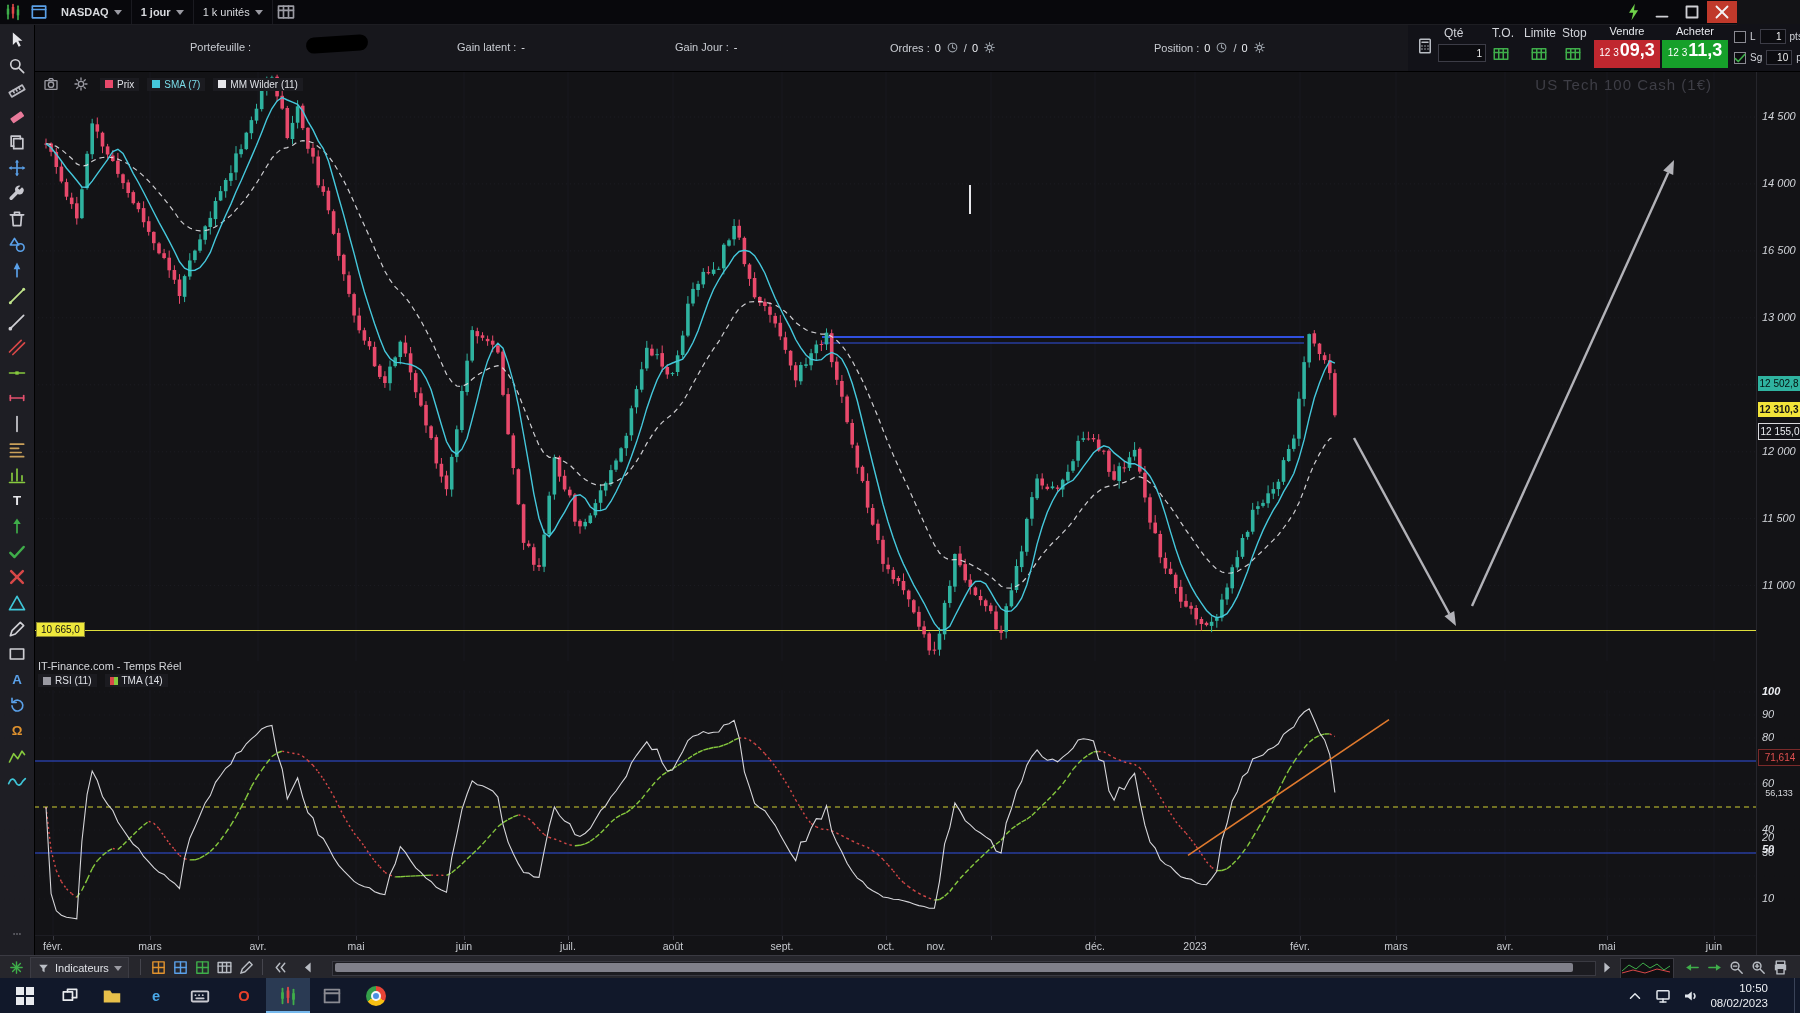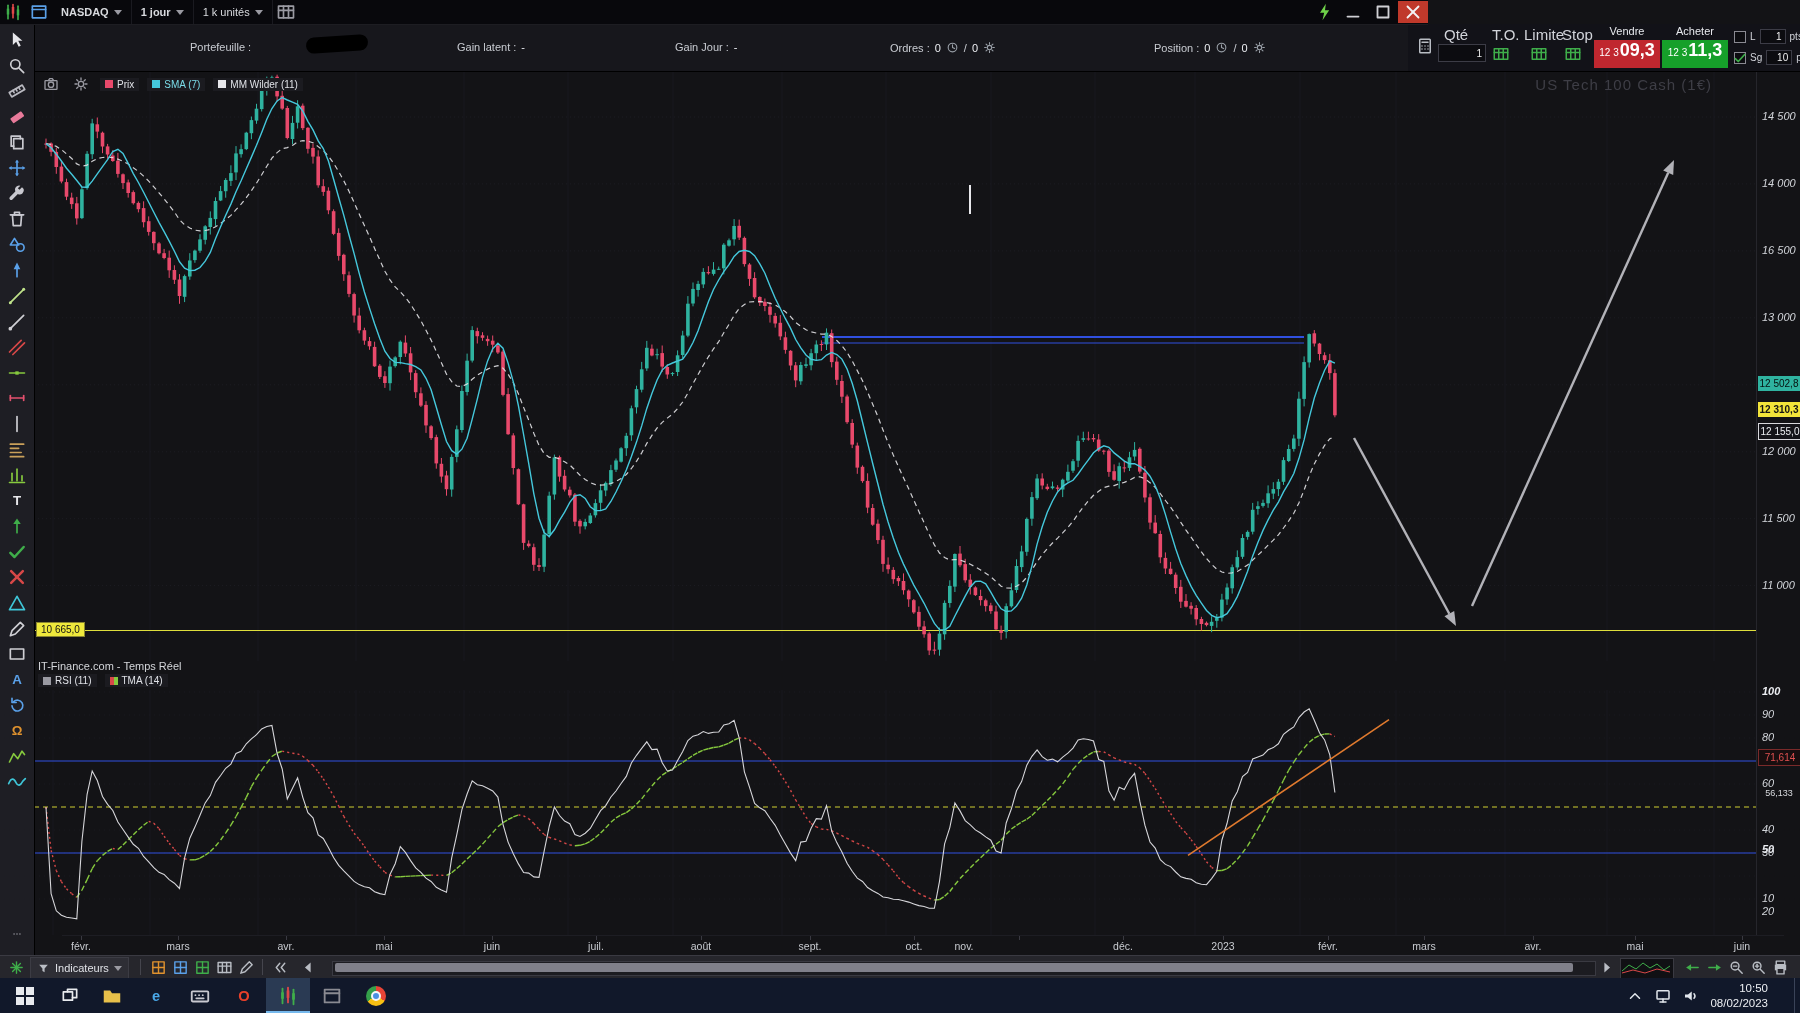--- a/index.html
+++ b/index.html
@@ -1,37 +1,37 @@
 <!DOCTYPE html>
 <html><head>
 <meta charset="utf-8">
 <style>
   html,body{margin:0;padding:0;background:#000;width:1800px;height:1013px;overflow:hidden;
     font-family:"Liberation Sans",sans-serif;-webkit-font-smoothing:antialiased;}
   #app{position:absolute;inset:0;background:#131316;}
   
-  #titlebar{position:absolute;left:0;top:0;width:1428px;height:24px;background:#08080c;display:flex;
+  #titlebar{position:absolute;left:0;top:0;width:1737px;height:24px;background:#08080c;display:flex;
     align-items:center;justify-content:space-between;border-bottom:1px solid #1d1d22;z-index:30;}
   .tb-left,.tb-right{display:flex;align-items:center;height:100%;}
   .tb-ic{width:20px;height:20px;margin:0 3px;display:inline-flex;align-items:center;justify-content:center;}
   .tb-dd{display:flex;align-items:center;gap:5px;color:#d8dade;font-size:11px;font-weight:bold;
     padding:0 9px;height:100%;cursor:default;border-right:1px solid #1a1a20;}
   .caret{width:0;height:0;border-left:4px solid transparent;border-right:4px solid transparent;border-top:5px solid #9a9aa2;}
   .winbtn{width:30px;height:22px;display:inline-flex;align-items:center;justify-content:center;}
   .winbtn.close{background:#c0392b;}
   
   #portbar{position:absolute;left:34px;top:24px;width:1374px;height:47px;background:#17171c;
     border-bottom:1px solid #000;z-index:20;}
   .pb-item{position:absolute;top:17px;color:#c9ccd2;font-size:11px;white-space:nowrap;display:flex;align-items:center;gap:5px;}
   .pb-val{color:#eceef2;}
   .mini-ic{width:13px;height:13px;display:inline-flex;}
   #redact{position:absolute;left:272px;top:12px;width:62px;height:16px;background:#000;border-radius:8px;transform:rotate(-4deg);}
   
   #tradepanel{position:absolute;left:1408px;top:24px;width:392px;height:47px;background:#121218;border-bottom:1px solid #000;z-index:21;}
-  .tp-lbl{position:absolute;top:2px;color:#d2d4da;font-size:15px;}
+  .tp-lbl{position:absolute;top:2px;color:#d2d4da;font-size:12px;}
   .tp-input{position:absolute;background:#0c0c10;border:1px solid #3c3c46;color:#eee;font-size:10px;
     text-align:right;padding:0 3px;font-family:"Liberation Sans",sans-serif;}
   .tp-ic{position:absolute;width:18px;height:18px;}
   .px-head{position:absolute;top:1px;width:66px;text-align:center;color:#e8eaee;font-size:11px;}
   .px-box{position:absolute;top:16px;width:66px;height:28px;display:flex;align-items:baseline;justify-content:center;color:#fff;}
   .px-small{font-size:10px;margin-right:1px;}
   .px-big{font-size:18px;font-weight:bold;}
   .chk{width:10px;height:10px;border:1px solid #8a8a92;background:#0c0c10;display:inline-block;}
   .opt-row{position:absolute;left:326px;display:flex;align-items:center;gap:4px;color:#d2d4da;font-size:10px;}
   
@@ -52,21 +52,21 @@
   #priceaxis{position:absolute;left:1756px;top:71px;width:44px;height:884px;background:#131316;border-left:1px solid #26262c;z-index:6;}
   .ax-tick{position:absolute;left:5px;font-size:11px;color:#d2d5da;white-space:nowrap;font-style:italic;}
   .ax-badge{position:absolute;left:1px;width:42px;height:15px;font-size:10px;display:flex;align-items:center;justify-content:center;white-space:nowrap;}
   .b-sma{background:#2fb3a0;color:#06120f;}
   .b-last{background:#f2e43a;color:#141414;font-weight:bold;}
   .b-wilder{background:#141419;border:1px solid #d8d8dc;color:#eceef2;}
   .b-alert{color:#e05050;border:1px solid #7a2a2a;background:#180e0f;}
   .b-value{color:#d8dade;font-size:9px;background:transparent;}
   #support-badge{position:absolute;left:36px;top:622px;background:#efe93c;color:#141414;font-size:10px;
     padding:1px 4px;border:1px solid #8a8630;z-index:7;}
-  #monthaxis{position:absolute;left:34px;top:935px;width:1722px;height:20px;background:#131316;border-top:1px solid #1d1d23;z-index:6;margin-left:28px;}
+  #monthaxis{position:absolute;left:34px;top:935px;width:1722px;height:20px;background:#131316;border-top:1px solid #1d1d23;z-index:6;}
   .month{position:absolute;top:4px;transform:translateX(-50%);font-size:10.5px;color:#c8cbd0;}
   
   #bottombar{position:absolute;left:0;top:955px;width:1800px;height:23px;background:#26262c;border-top:1px solid #3a3a42;z-index:30;}
   .bb-ic{position:absolute;top:3px;width:17px;height:17px;}
   #indicators-dd{position:absolute;left:30px;top:1px;height:20px;display:flex;align-items:center;gap:5px;
     color:#dfe1e6;font-size:11px;padding:0 6px;background:#2e2e35;border:1px solid #3c3c44;}
   .bb-sep{position:absolute;top:3px;width:1px;height:16px;background:#45454d;}
   #hscroll{position:absolute;left:332px;top:5px;width:1262px;height:13px;background:#1c1c21;border:1px solid #3a3a42;}
   #hthumb{position:absolute;left:2px;top:1px;width:1238px;height:9px;background:#80808a;border-radius:2px;}
   #minimap{position:absolute;left:1620px;top:2px;width:52px;height:19px;background:#101014;border:1px solid #3a3a42;}
@@ -1346,21 +1346,21 @@
       <div class="ax-badge b-sma" style="top:305px">12 502,8</div>
       <div class="ax-badge b-last" style="top:331px">12 310,3</div>
       <div class="ax-badge b-wilder" style="top:352px">12 155,0</div>
       <div class="ax-tick" style="top:614px;font-weight:bold;color:#eceef2">100</div>
       <div class="ax-tick" style="top:637px">90</div>
       <div class="ax-tick" style="top:660px">80</div>
       <div class="ax-tick" style="top:706px">60</div>
       <div class="ax-tick" style="top:772px;font-weight:bold;color:#eceef2">50</div>
       <div class="ax-tick" style="top:752px">40</div>
       <div class="ax-tick" style="top:775px">30</div>
-      <div class="ax-tick" style="top:834px">20</div>
+      <div class="ax-tick" style="top:760px">20</div>
       <div class="ax-tick" style="top:821px">10</div>
       <div class="ax-badge b-alert" style="top:678px">71,614</div>
       <div class="ax-badge b-value" style="top:714px">56,133</div>
     </div>
   <div id="support-badge">10 665,0</div>
   <div id="monthaxis">
       <div class="month" style="left:19px">févr.</div>
       <div style="position:absolute;left:19px;top:0;width:1px;height:4px;background:#3a3a42"></div>
       <div class="month" style="left:116px">mars</div>
       <div style="position:absolute;left:116px;top:0;width:1px;height:4px;background:#3a3a42"></div>

